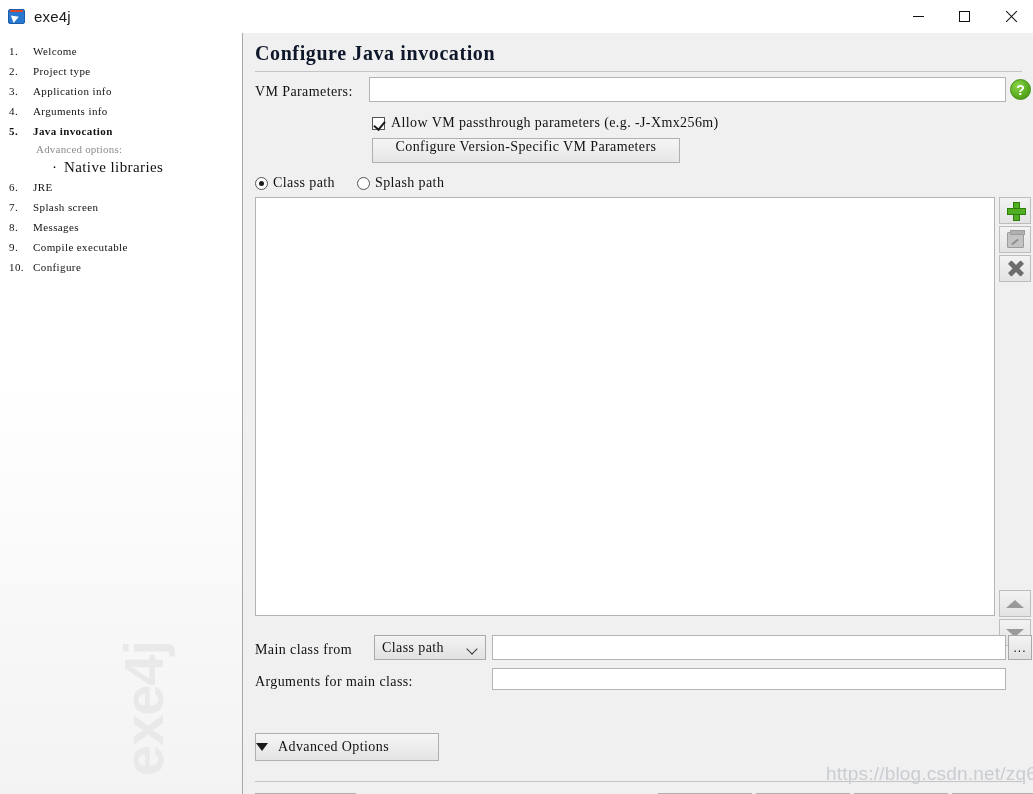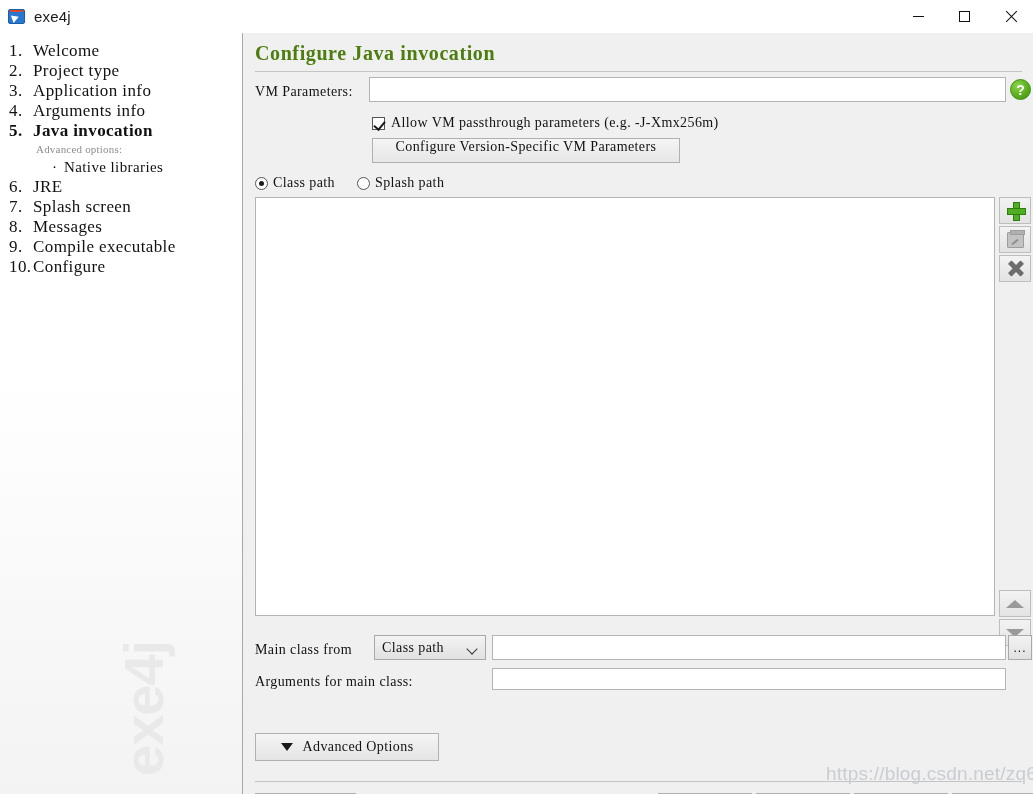--- a/index.html
+++ b/index.html
@@ -58,21 +58,21 @@
   
   .sidebar{
     position:absolute;left:0;top:33px;width:243px;height:761px;
     background:linear-gradient(to bottom,#ffffff 0%,#ffffff 45%,#f3f3f3 100%);
     border-right:1px solid #a8a8a8;
     overflow:hidden;
   }
   .steps{margin:8px 0 0 0;padding:0;list-style:none;}
   .step{
     font-family:"Liberation Serif", serif;
-    font-size:17px;color:#111;
+    font-size:11px;color:#111;
     height:20px;line-height:20px;
     padding-left:9px;white-space:nowrap;
     letter-spacing:0.4px;
   }
   .step .num{display:inline-block;width:24px;}
   .step.current{font-weight:bold;}
   .sub-head{
     font-family:"Liberation Serif", serif;
     font-size:11px;color:#8d8d8d;
     height:16px;line-height:16px;padding-left:36px;white-space:nowrap;
@@ -95,21 +95,21 @@
   }
 
   
   .main{
     position:absolute;left:244px;top:33px;width:789px;height:761px;
     background:#f0f0f0;
   }
   .page-title{
     position:absolute;left:11px;top:9px;
     font-family:"Liberation Serif", serif;
-    font-size:20px;font-weight:bold;color:#4d7c0f;letter-spacing:0.6px;
+    font-size:20px;font-weight:bold;color:#0f172a;letter-spacing:0.6px;
     white-space:nowrap;
   }
   .title-rule{
     position:absolute;left:11px;top:38px;width:767px;height:1px;background:#c4c4c4;
   }
 
   .lbl{
     font-family:"Liberation Serif", serif;
     font-size:14px;color:#111;letter-spacing:0.4px;white-space:nowrap;
   }
@@ -237,21 +237,21 @@
   .args-label{position:absolute;left:11px;top:641px;}
   .args-input{
     position:absolute;left:248px;top:635px;width:514px;height:22px;
     background:#fff;border:1px solid #b4b4b4;
   }
 
   .adv-btn{
     position:absolute;left:11px;top:700px;width:184px;height:28px;
     background:linear-gradient(to bottom,#f5f5f5,#e4e4e4);
     border:1px solid #b0b0b0;
-    display:flex;align-items:center;justify-content:center;
+    display:flex;align-items:center;justify-content:flex-start;
   }
   .adv-btn .tri{
     width:0;height:0;border-left:6px solid transparent;border-right:6px solid transparent;
     border-top:8px solid #1a1a1a;margin-right:10px;
   }
 
   .btm-rule{
     position:absolute;left:11px;top:748px;width:767px;height:1px;background:#c4c4c4;
   }
 

